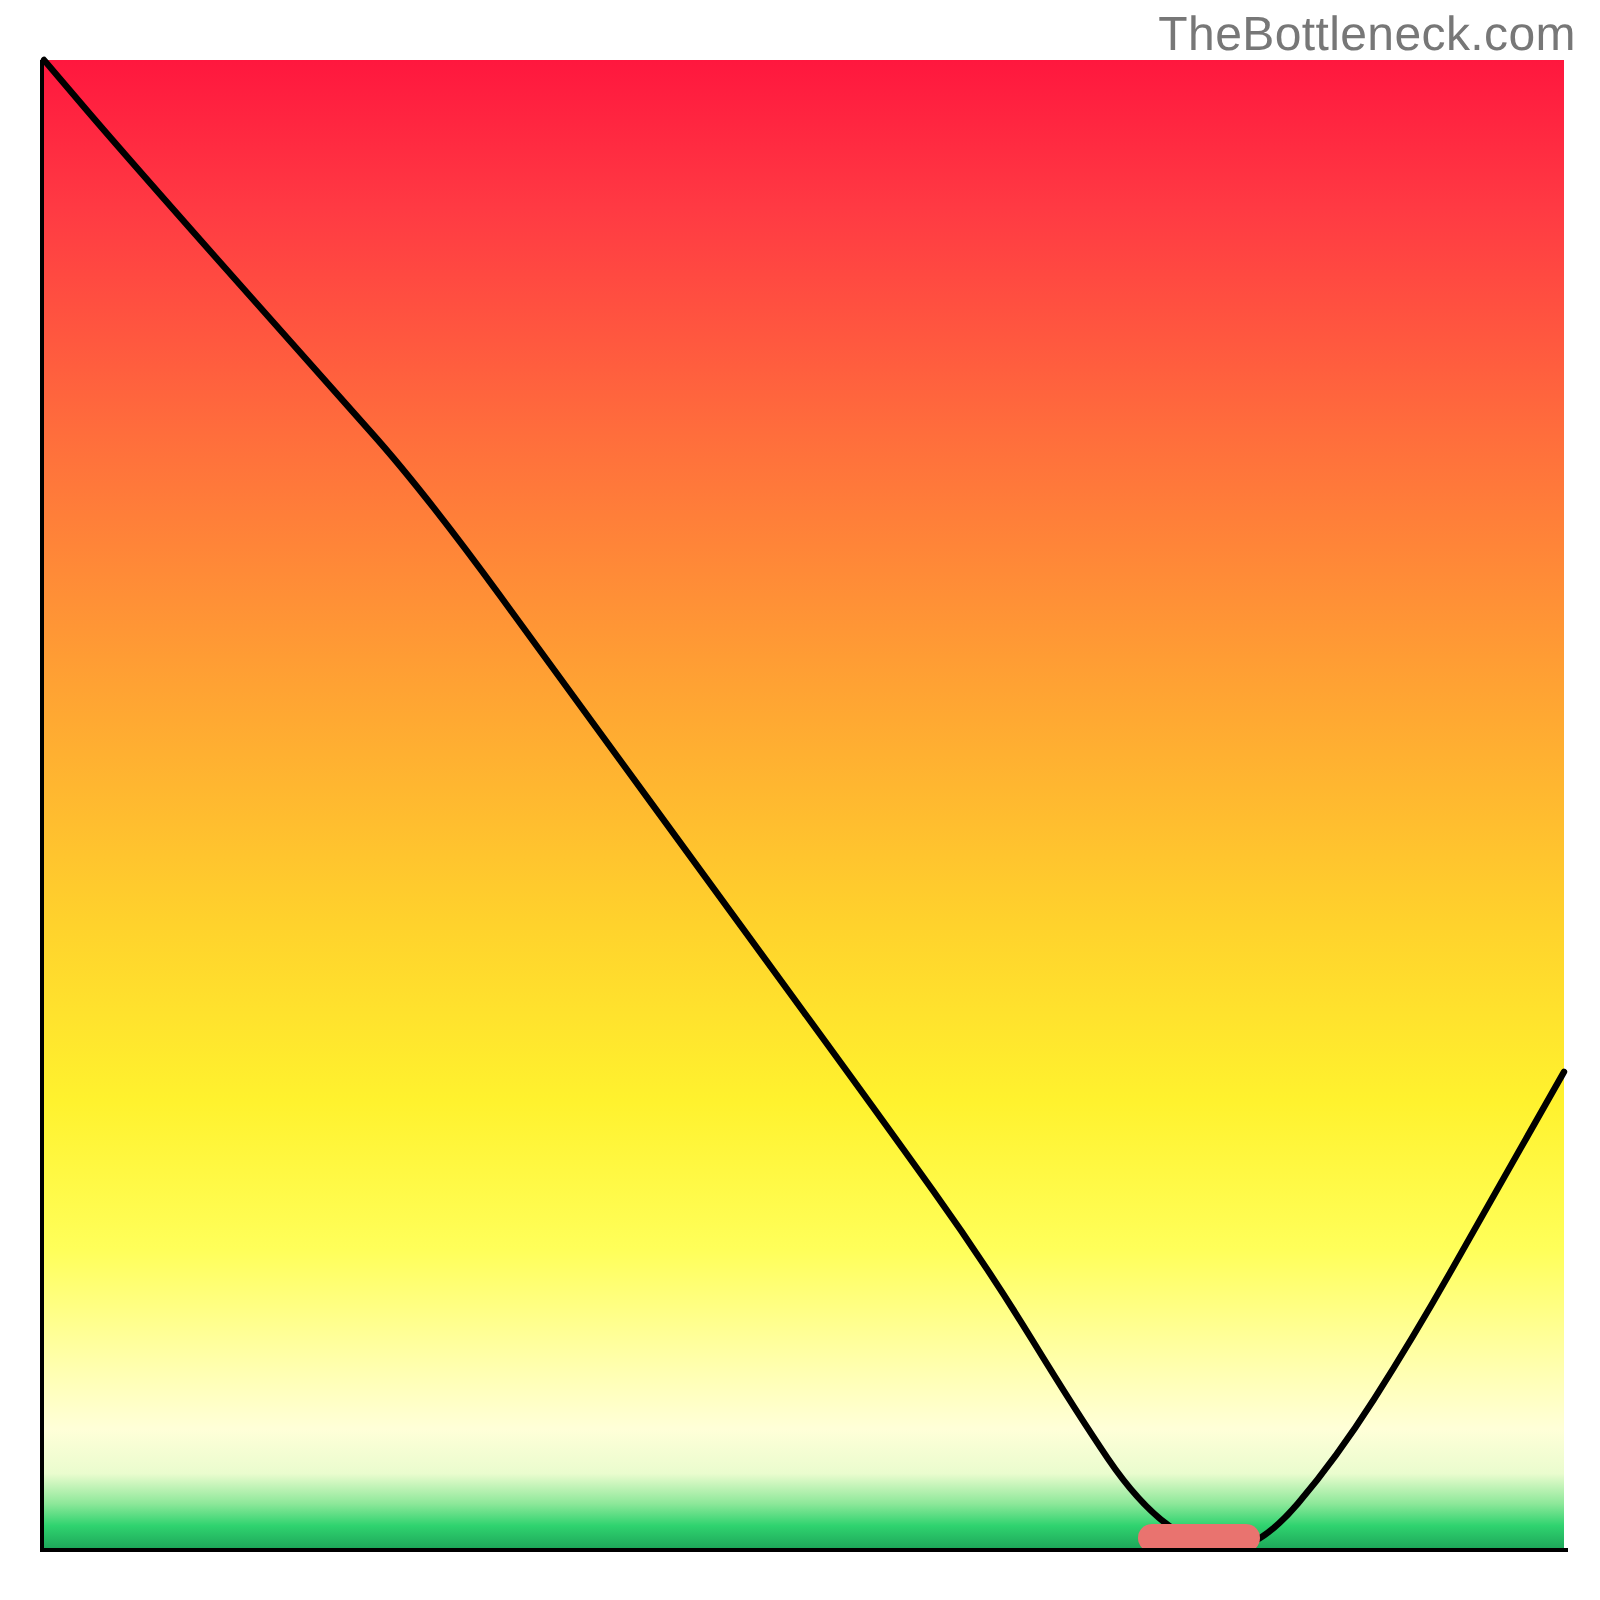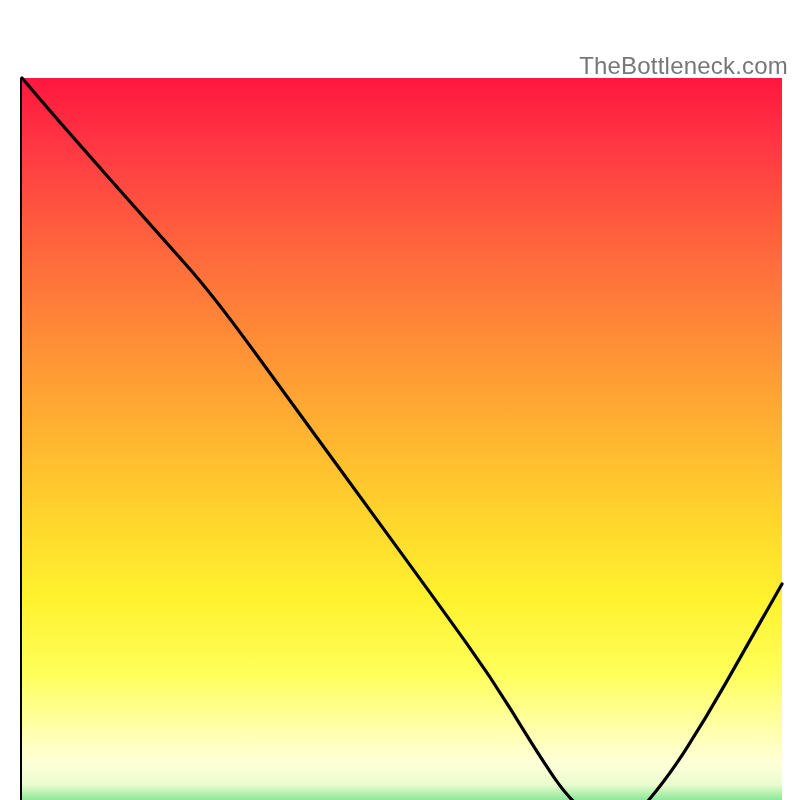--- a/index.html
+++ b/index.html
@@ -7,21 +7,20 @@
     padding: 0;
     width: 800px;
     height: 800px;
     background: #ffffff;
     font-family: Arial, Helvetica, sans-serif;
   }
   .chart-container {
     position: relative;
     width: 800px;
     height: 716px;
-    margin-top: 48px;
   }
   .watermark {
     position: absolute;
     top: 4px;
     right: 12px;
     color: #777;
     font-size: 24px;
     font-weight: 500;
     z-index: 10;
     letter-spacing: 0.2px;

